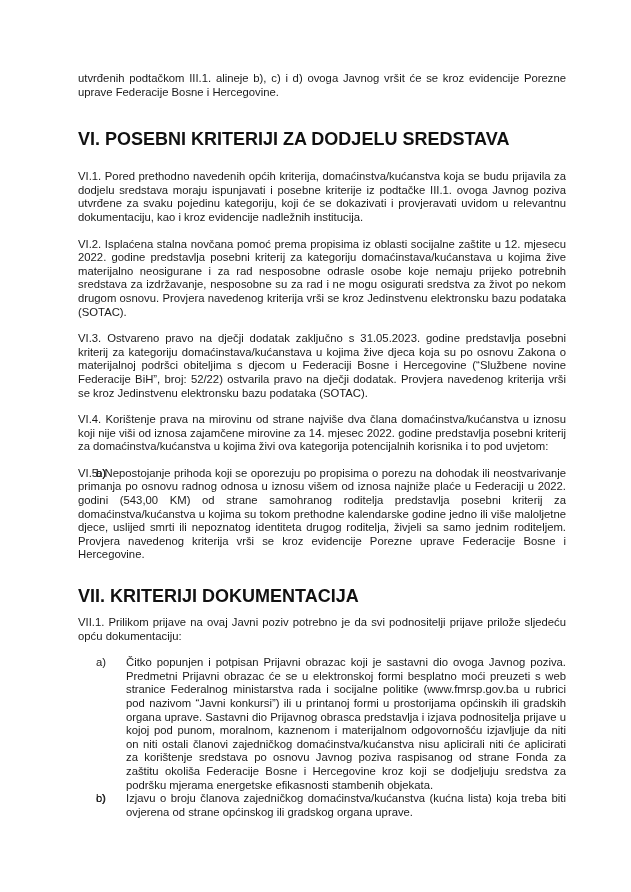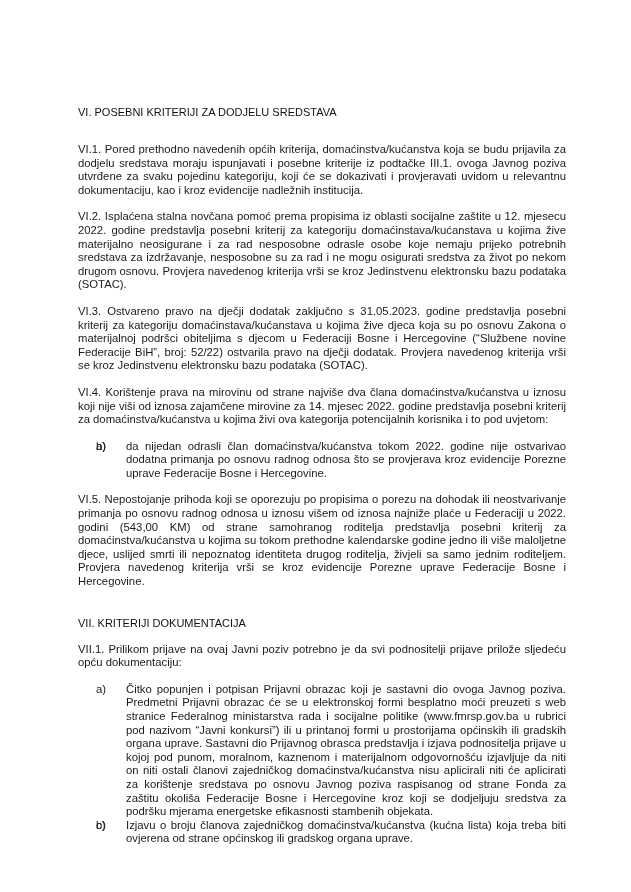--- a/index.html
+++ b/index.html
@@ -1,44 +1,44 @@
 <!DOCTYPE html>
 <html><head>
 <meta charset="utf-8">
 <style>
   html, body { margin: 0; padding: 0; background: #ffffff; }
   body { width: 631px; height: 892px; overflow: hidden; position: relative;
          font-family: "Liberation Sans", sans-serif; color: #1a1a1a; }
   .page { position: absolute; left: 78px; top: 72px; width: 488px; }
   .p { font-size: 11.3px; line-height: 13.6px; text-align: justify; margin: 0; }
-  .h { font-size: 11px; font-weight: normal; line-height: 14px; margin: 0; color: #111; }
+  .h { font-size: 18px; font-weight: bold; line-height: 14px; margin: 0; color: #111; }
   .list { margin: 0; padding: 0; list-style: none; }
   .li { position: relative; padding-left: 48px; font-size: 11.3px; line-height: 13.6px; text-align: justify; }
   .li .mk { position: absolute; left: 18px; top: 0; }
 </style>
 </head>
 <body>
 
 <div class="page">
 
+  <p class="p">utvrđenih podtačkom III.1. alineje b), c) i d) ovoga Javnog vršit će se kroz evidencije Porezne uprave Federacije Bosne i Hercegovine.</p>
 
   <h2 class="h" style="margin-top:33px">VI. POSEBNI KRITERIJI ZA DODJELU SREDSTAVA</h2>
 
   <p class="p" style="margin-top:24px">VI.1. Pored prethodno navedenih općih kriterija, domaćinstva/kućanstva koja se budu prijavila za dodjelu sredstava moraju ispunjavati i posebne kriterije iz podtačke III.1. ovoga Javnog poziva utvrđene za svaku pojedinu kategoriju, koji će se dokazivati i provjeravati uvidom u relevantnu dokumentaciju, kao i kroz evidencije nadležnih institucija.</p>
   <p class="p" style="margin-top:13px">VI.2. Isplaćena stalna novčana pomoć prema propisima iz oblasti socijalne zaštite u 12. mjesecu 2022. godine predstavlja posebni kriterij za kategoriju domaćinstava/kućanstava u kojima žive materijalno neosigurane i za rad nesposobne odrasle osobe koje nemaju prijeko potrebnih sredstava za izdržavanje, nesposobne su za rad i ne mogu osigurati sredstva za život po nekom drugom osnovu. Provjera navedenog kriterija vrši se kroz Jedinstvenu elektronsku bazu podataka (SOTAC).</p>
   <p class="p" style="margin-top:13px">VI.3. Ostvareno pravo na dječji dodatak zaključno s 31.05.2023. godine predstavlja posebni kriterij za kategoriju domaćinstava/kućanstava u kojima žive djeca koja su po osnovu Zakona o materijalnoj podršci obiteljima s djecom u Federaciji Bosne i Hercegovine (“Službene novine Federacije BiH”, broj: 52/22) ostvarila pravo na dječji dodatak. Provjera navedenog kriterija vrši se kroz Jedinstvenu elektronsku bazu podataka (SOTAC).</p>
   <p class="p" style="margin-top:13px">VI.4. Korištenje prava na mirovinu od strane najviše dva člana domaćinstva/kućanstva u iznosu koji nije viši od iznosa zajamčene mirovine za 14. mjesec 2022. godine predstavlja posebni kriterij za domaćinstva/kućanstva u kojima živi ova kategorija potencijalnih korisnika i to pod uvjetom:</p>
 
   <ul class="list" style="margin-top:13px">
     <li class="li">
       <span class="mk">a)</span>
     </li>
     <li class="li">
       <span class="mk">b)</span>
-      <span>da nijedan odrasli član domaćinstva/kućanstva tokom 2022. godine nije ostvarivao dodatna primanja po osnovu radnog odnosa što se provjerava kroz evidencije Porezne uprave Federacije Bosne i Hercegovine.</span>
     </li>
   </ul>
 
   <p class="p" style="margin-top:13px">VI.5. Nepostojanje prihoda koji se oporezuju po propisima o porezu na dohodak ili neostvarivanje primanja po osnovu radnog odnosa u iznosu višem od iznosa najniže plaće u Federaciji u 2022. godini (543,00 KM) od strane samohranog roditelja predstavlja posebni kriterij za domaćinstva/kućanstva u kojima su tokom prethodne kalendarske godine jedno ili više maloljetne djece, uslijed smrti ili nepoznatog identiteta drugog roditelja, živjeli sa samo jednim roditeljem. Provjera navedenog kriterija vrši se kroz evidencije Porezne uprave Federacije Bosne i Hercegovine.</p>
 
   <h2 class="h" style="margin-top:27px">VII. KRITERIJI DOKUMENTACIJA</h2>
 
   <p class="p" style="margin-top:13px">VII.1. Prilikom prijave na ovaj Javni poziv potrebno je da svi podnositelji prijave prilože sljedeću opću dokumentaciju:</p>
 
   <ul class="list" style="margin-top:13px">

